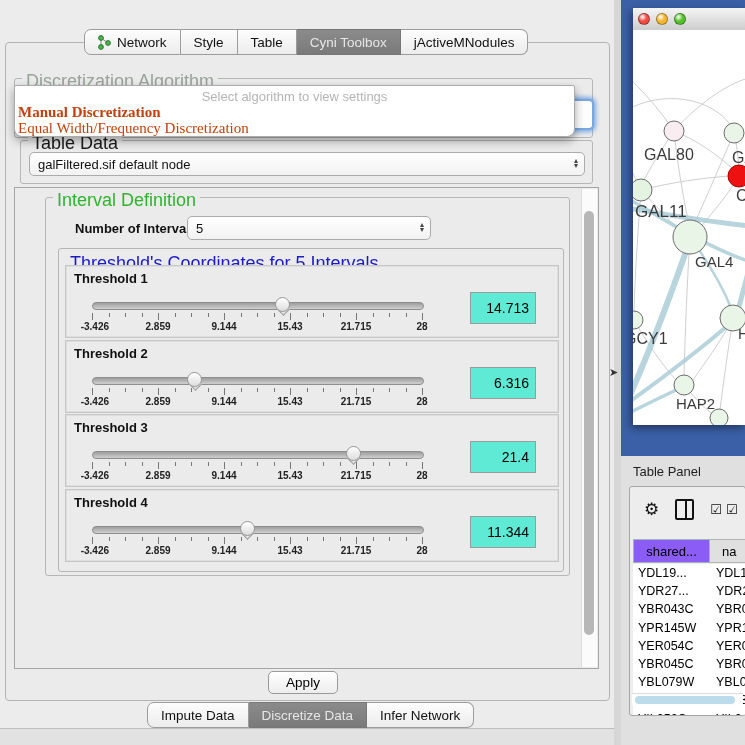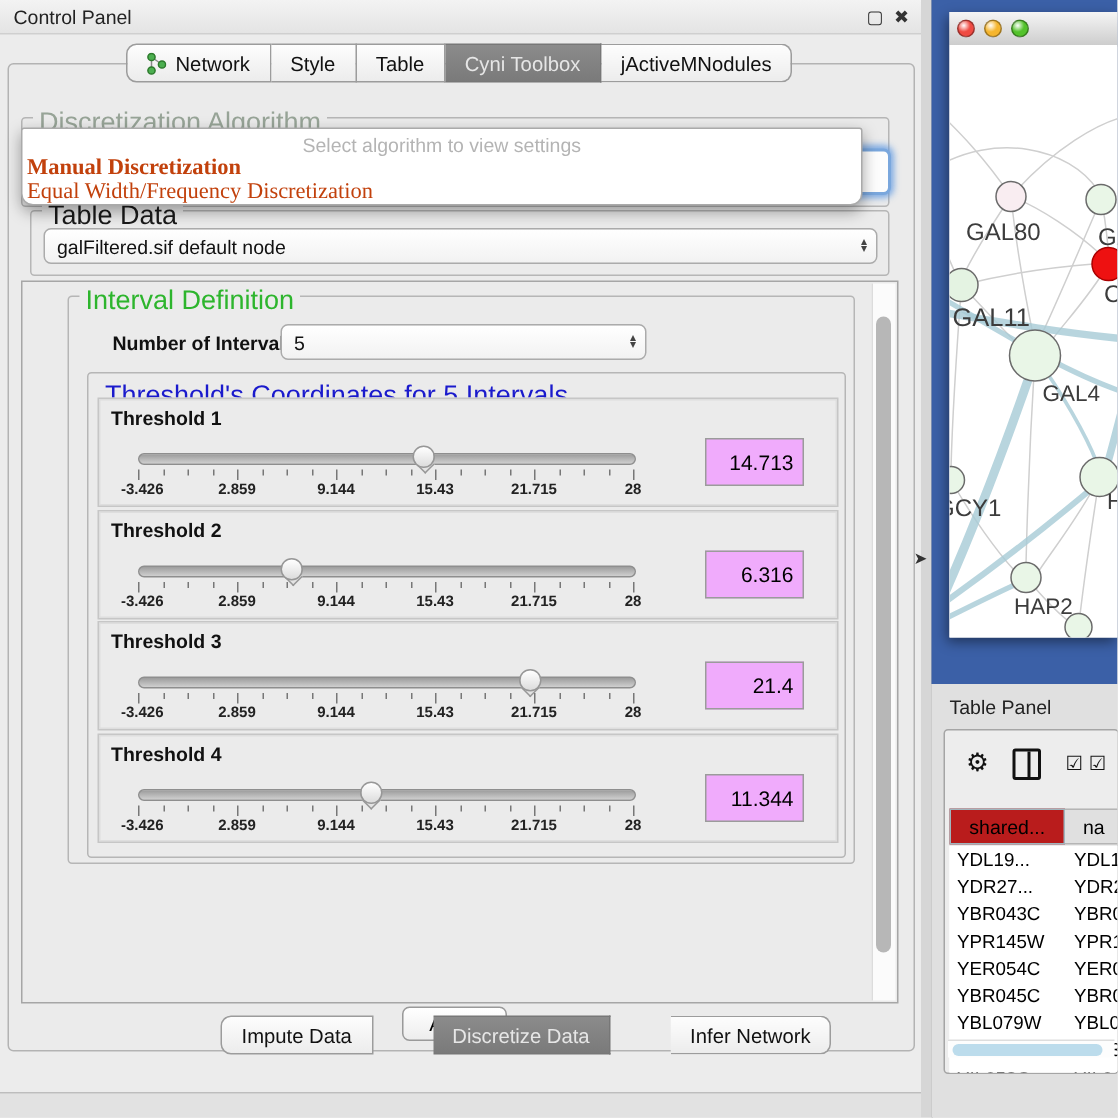--- a/index.html
+++ b/index.html
@@ -68,29 +68,29 @@
   .thumb .cap{position:absolute;left:0;top:0;width:13px;height:13px;border-radius:50%;
     background:linear-gradient(#ffffff,#dcdcdc);border:1px solid #979797;}
   .thumb .tip{position:absolute;left:3.4px;top:8px;width:8px;height:8px;transform:rotate(45deg);
     background:#e3e3e3;border-right:1px solid #979797;border-bottom:1px solid #979797;}
   .ticks{position:absolute;left:26px;top:47px;width:330px;height:8px;}
   .tick{position:absolute;top:0;width:1px;background:#777;}
   .tick.minor{height:4px;}
   .tick.major{height:7px;}
   .ticklabels{position:absolute;left:26px;top:55px;width:330px;height:12px;}
   .ticklabel{position:absolute;transform:translateX(-50%);font-size:10px;font-weight:bold;color:#222;white-space:nowrap;}
-  .thr-value{position:absolute;right:22px;top:26px;width:58px;height:30px;background:#f0abfc;
+  .thr-value{position:absolute;right:22px;top:26px;width:58px;height:30px;background:#5eead4;
     border:1px solid #9b9b9b;font-size:14px;color:#000;display:flex;align-items:center;
     justify-content:flex-end;padding-right:6px;}
 
   
   #apply-btn{left:268px;top:671px;width:68px;height:21px;background:linear-gradient(#ffffff,#ededed);
     border:1px solid #9a9a9a;border-radius:5px;font-size:13.5px;color:#000;display:flex;
     align-items:center;justify-content:center;}
-  #bottom-tabs{left:147px;top:677px;height:24px;display:flex;z-index:5;gap:40px;}
+  #bottom-tabs{left:147px;top:702px;height:24px;display:flex;z-index:5;}
 
   
   #divider{left:614px;top:0;width:7px;height:745px;background:#d6d6d6;border-right:1px solid #9a9a9a;}
   #blue-bg{left:621px;top:0;width:124px;height:456px;background:#3b60a7;}
   #net-window{left:633px;top:8px;width:112px;height:417px;background:#fff;
     box-shadow:-2px 3px 8px rgba(0,0,0,.45);}
   #net-titlebar{position:absolute;left:0;top:0;width:112px;height:22px;
     background:linear-gradient(#f5f5f5,#cdcdcd);border-bottom:1px solid #9b9b9b;}
   .light{position:absolute;top:5px;width:12px;height:12px;border-radius:50%;}
   #net-canvas{position:absolute;left:0;top:22px;width:112px;height:395px;overflow:hidden;background:#fff;}
@@ -99,43 +99,36 @@
   #tp-title{position:absolute;left:12px;top:8px;font-size:13px;color:#222;}
   #tp-panel{position:absolute;left:8px;top:30px;width:115px;height:228px;background:#ededed;
     border:1px solid #a5a5a5;border-radius:3px;overflow:hidden;}
   #tp-toolbar{position:absolute;left:0;top:0;width:100%;height:44px;display:flex;align-items:center;}
   #gear-ico{font-size:17px;color:#111;margin-left:14px;}
   #col-ico{width:15px;height:17px;border:2px solid #111;border-radius:2px;margin-left:16px;position:relative;}
   #col-ico::after{content:"";position:absolute;left:50%;top:0;bottom:0;width:2px;background:#111;}
   .chk-ico{font-size:13px;color:#111;margin-left:4px;}
   #tp-header{position:absolute;left:3px;top:52px;display:flex;height:24px;font-size:13px;}
   .hcell{display:flex;align-items:center;justify-content:center;border:1px solid #9fb6bf;}
-  .hcell.c1{width:75px;background:#b91c1c;}
+  .hcell.c1{width:75px;background:#8b5cf6;}
   .hcell.c2{width:70px;background:#e0e0e0;border-left:none;border-color:#b5b5b5;justify-content:flex-start;padding-left:12px;}
   #tp-rows{position:absolute;left:3px;top:77px;width:150px;background:#fff;font-size:12.5px;color:#000;}
   .trow{display:flex;height:18.2px;align-items:center;background:#fff;}
   .trow .c1{width:75px;padding-left:5px;box-sizing:border-box;}
   .trow .c2{width:70px;padding-left:8px;box-sizing:border-box;}
   #tp-hscroll{position:absolute;left:2px;top:206px;width:111px;height:11px;background:#fdfdfd;border-top:1px solid #ddd;}
   #tp-hscroll .hthumb{position:absolute;left:3px;top:1.5px;width:100px;height:8px;background:#bcdcec;border-radius:4px;}
 
   #mouse-cursor{left:609px;top:366px;z-index:50;font-size:11px;color:#333;}
 </style>
 </head>
 <body>
 
 <div id="control-panel" class="abs">
 
-  <div id="cp-titlebar" class="abs">
-    <span id="cp-title">Control Panel</span>
-    <span id="cp-title-icons">
-      <span class="tbtn">▢</span>
-      <span class="tbtn">✖</span>
-    </span>
-  </div>
 
   <div id="outer-panel" class="abs"></div>
 
   <div id="top-tabs" class="abs">
       <div class="tab">
         <span class="net-ico">
           <svg width="13" height="15" viewBox="0 0 13 15">
             <line x1="3" y1="3" x2="3" y2="12" stroke="#8a8a8a" stroke-width="1"></line>
             <line x1="3" y1="3" x2="10" y2="8" stroke="#8a8a8a" stroke-width="1"></line>
             <circle cx="3" cy="3" r="2.4" fill="#4caf50" stroke="#2c7a2c"></circle>

